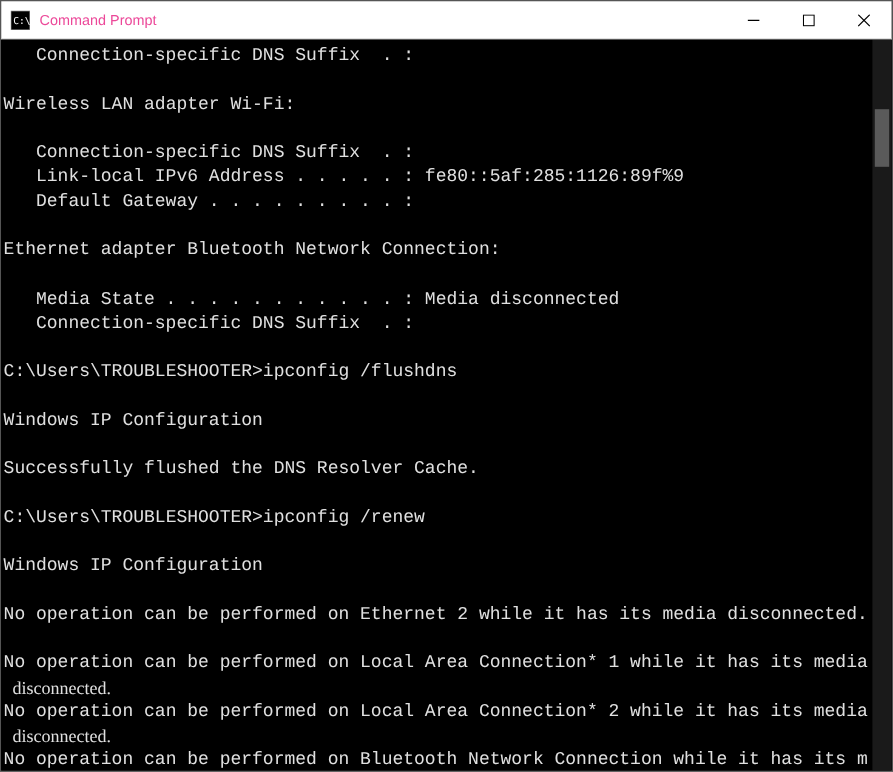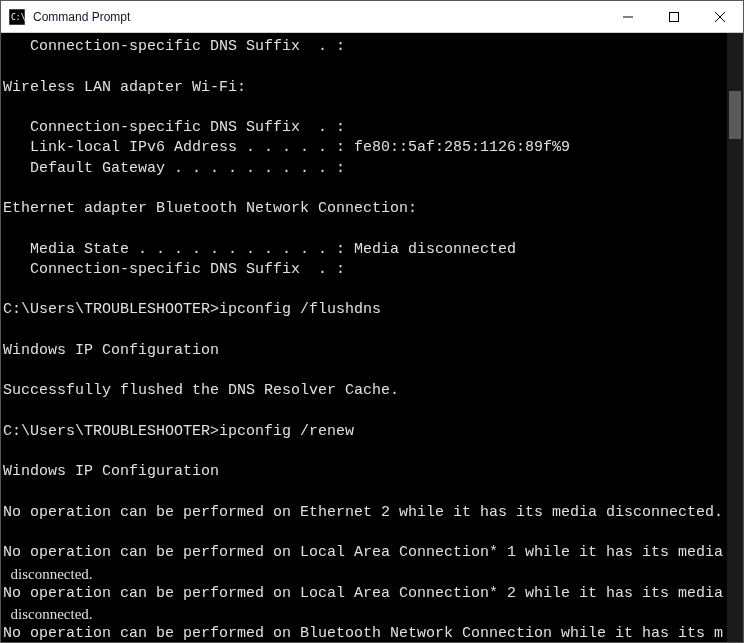--- a/index.html
+++ b/index.html
@@ -39,21 +39,21 @@
       display: flex;
       align-items: center;
       justify-content: center;
     }
     .titlebar-icon svg {
       width: 16px;
       height: 16px;
     }
     .titlebar-title {
       font-size: 12px;
-      color: #0f172a;
+      color: #ec4899;
       flex: 1;
     }
     .titlebar-controls {
       display: flex;
       height: 100%;
     }
     .titlebar-button {
       width: 46px;
       height: 100%;
       display: flex;

